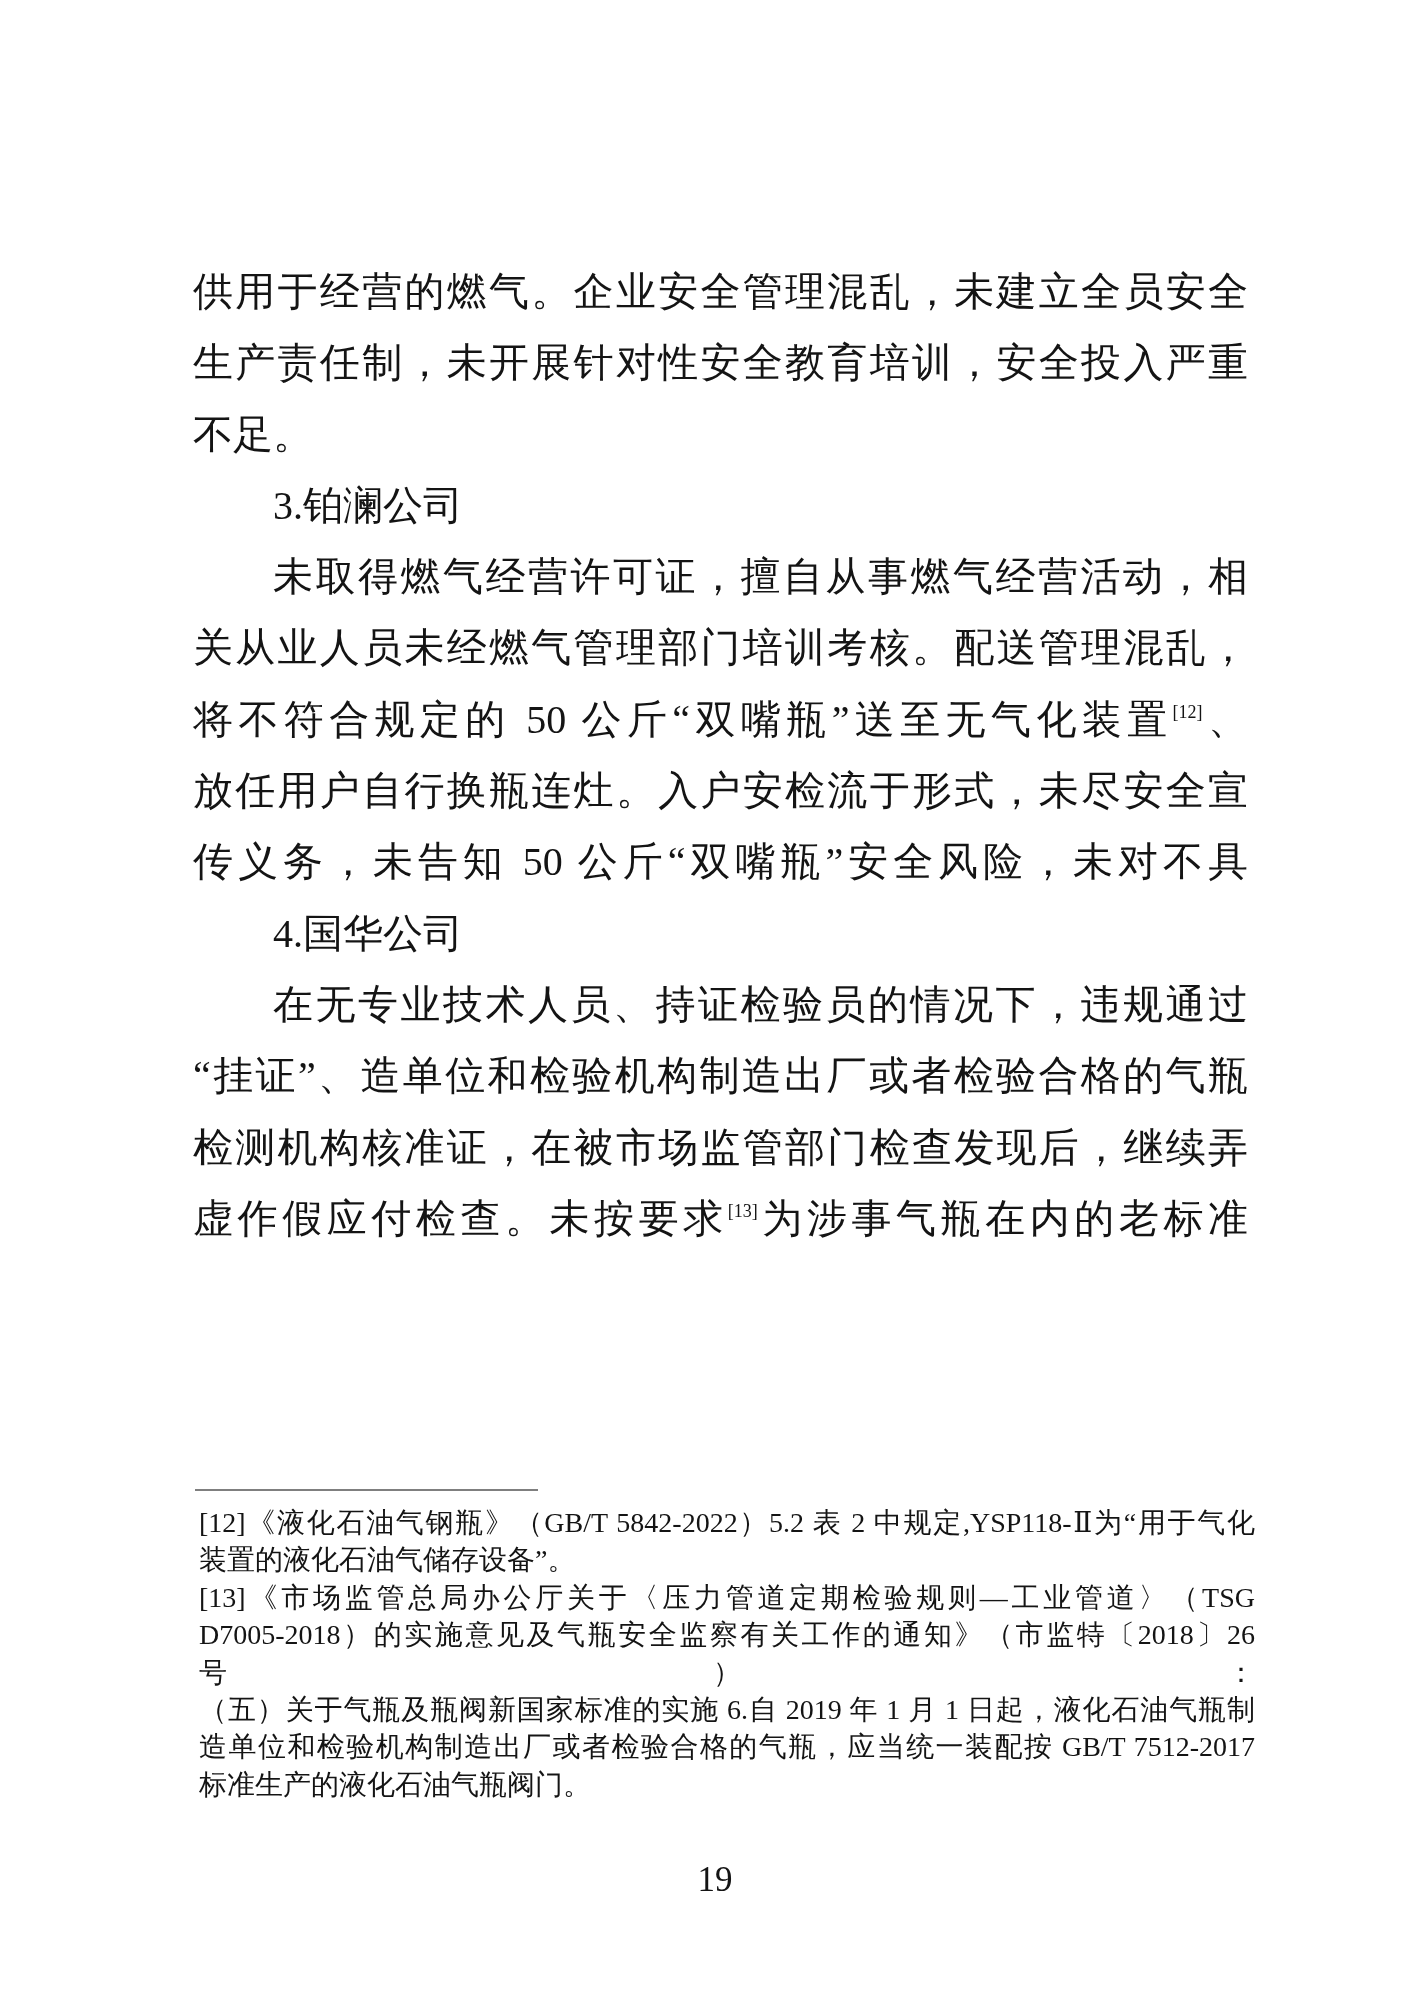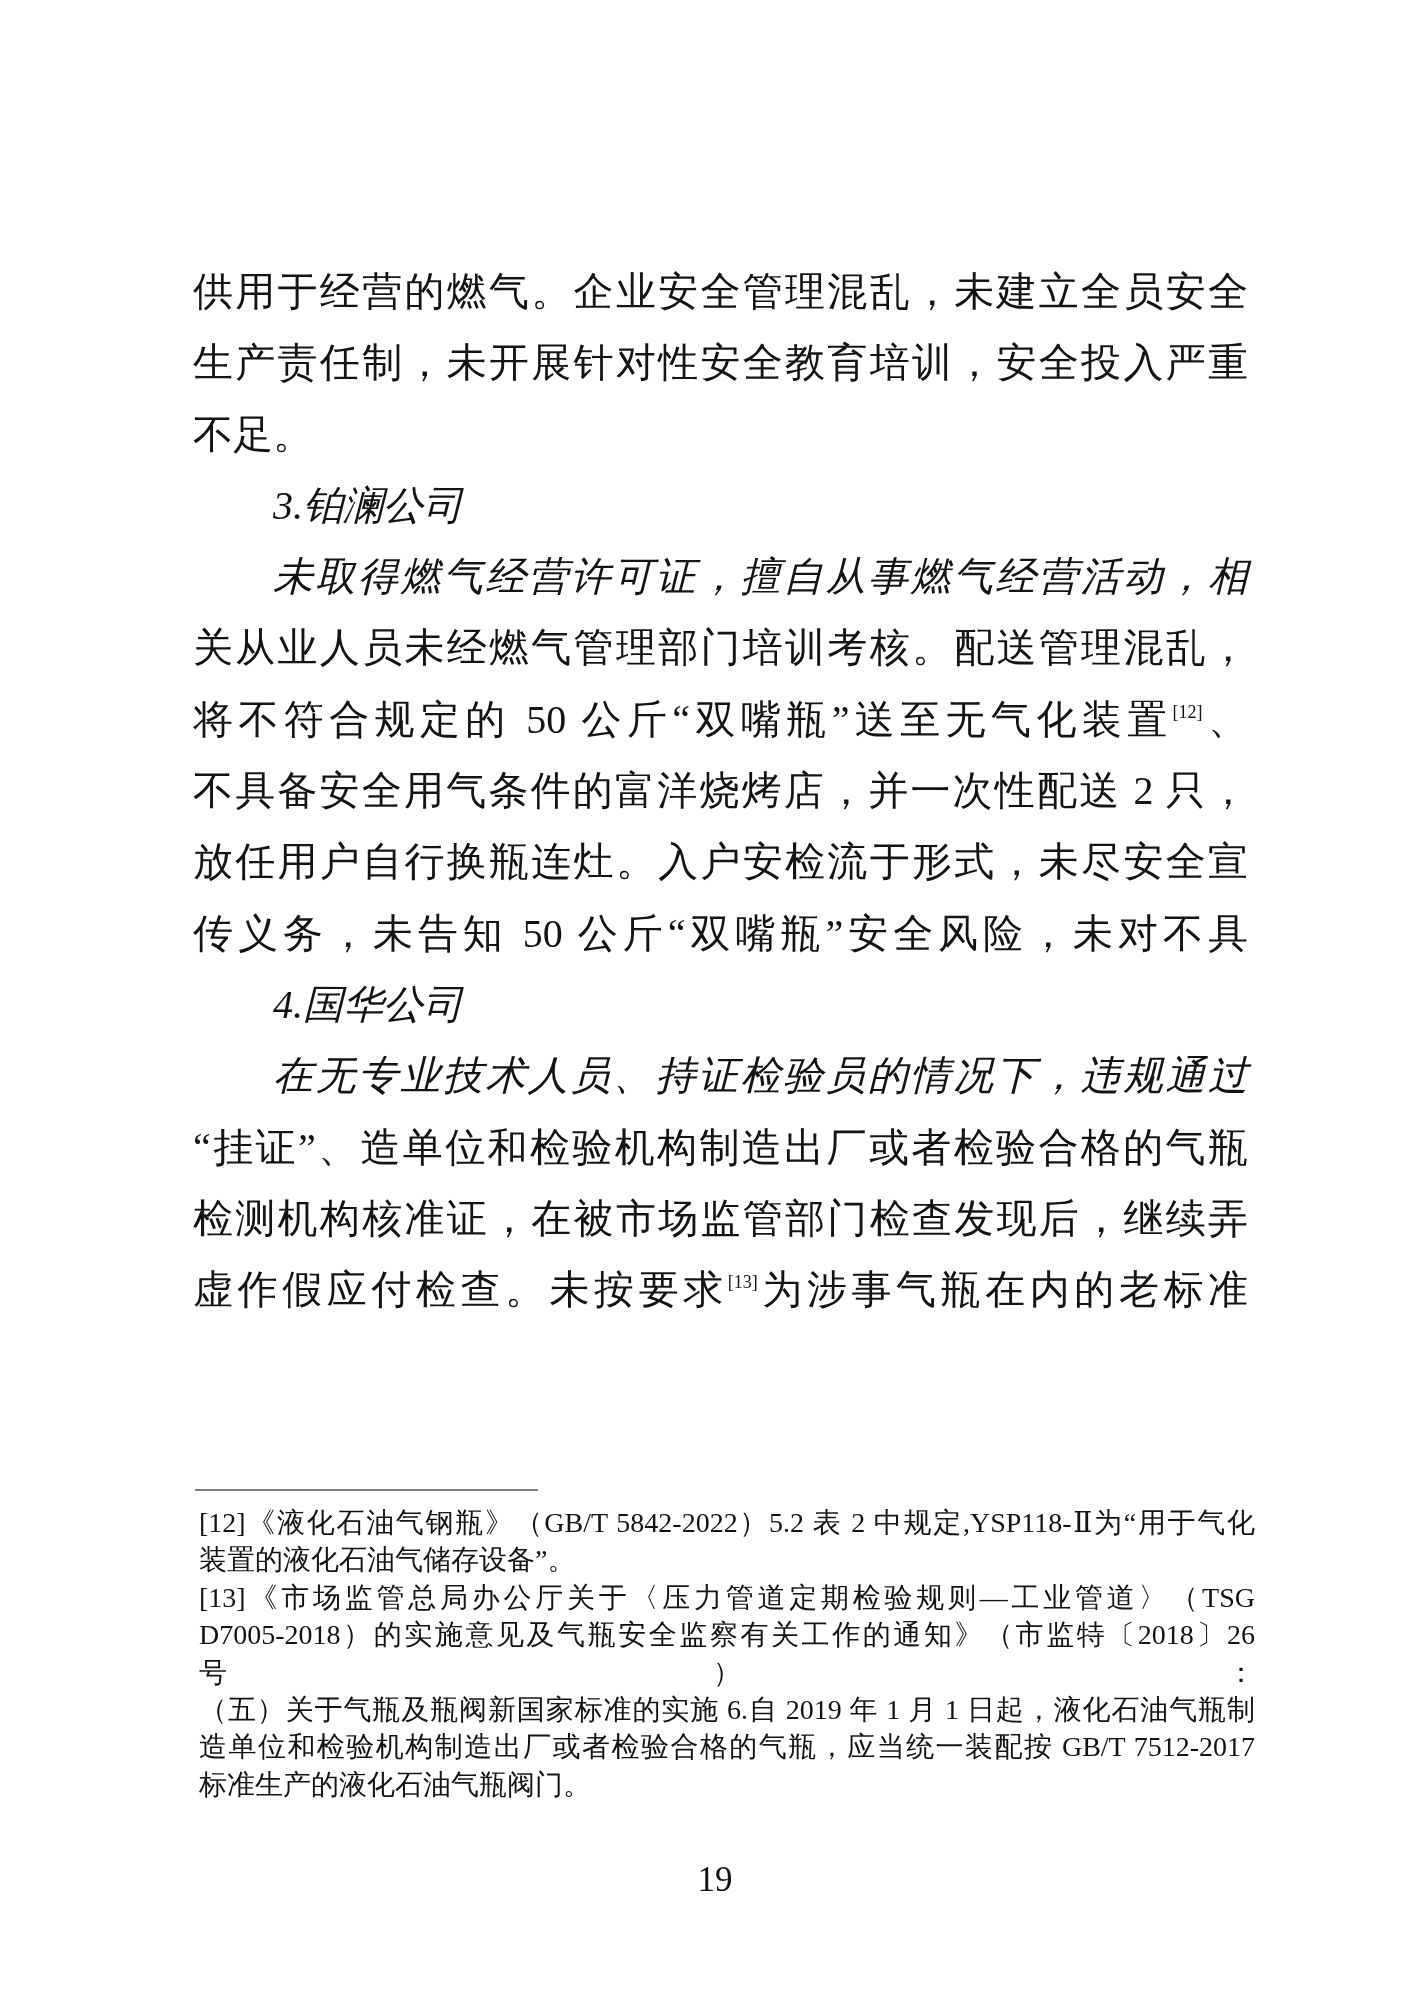--- a/index.html
+++ b/index.html
@@ -25,21 +25,21 @@
     top:256px;
     width:1055px;
     font-size:40px;
     line-height:71.3px;
   }
   .line{display:block;}
   .line.fill{
     text-align:justify;
     text-align-last:justify;
   }
-  .line.indent{text-indent:80px;font-style:italic;}
+  .line.indent{text-indent:80px;}
   .sup{
     font-size:18px;
     line-height:0;
     letter-spacing:0;
     position:relative;
     top:-15px;
   }
   
   .footnote-separator{
     position:absolute;
@@ -72,21 +72,20 @@
 
 <div class="page">
   <main class="body-text">
       <div class="line fill"><span class="seg">供用于经营的燃气。企业安全管理混乱，未建立全员安全</span></div>
       <div class="line fill"><span class="seg">生产责任制，未开展针对性安全教育培训，安全投入严重</span></div>
       <div class="line"><span class="seg">不足。</span></div>
       <div class="line indent"><span class="seg">3.铂澜公司</span></div>
       <div class="line fill indent"><span class="seg">未取得燃气经营许可证，擅自从事燃气经营活动，相</span></div>
       <div class="line fill"><span class="seg">关从业人员未经燃气管理部门培训考核。配送管理混乱，</span></div>
       <div class="line fill"><span class="seg">将不符合规定的 50 公斤“双嘴瓶”送至无气化装置</span><span class="sup">[12]</span><span class="seg">、</span></div>
-      <div class="line fill"><span class="seg">不具备安全用气条件的富洋烧烤店，并一次性配送 2 只，</span></div>
       <div class="line fill"><span class="seg">放任用户自行换瓶连灶。入户安检流于形式，未尽安全宣</span></div>
       <div class="line fill"><span class="seg">传义务，未告知 50 公斤“双嘴瓶”安全风险，未对不具</span></div>
       <div class="line indent"><span class="seg">4.国华公司</span></div>
       <div class="line fill indent"><span class="seg">在无专业技术人员、持证检验员的情况下，违规通过</span></div>
       <div class="line fill"><span class="seg">“挂证”、造单位和检验机构制造出厂或者检验合格的气瓶</span></div>
       <div class="line fill"><span class="seg">检测机构核准证，在被市场监管部门检查发现后，继续弄</span></div>
       <div class="line fill"><span class="seg">虚作假应付检查。未按要求</span><span class="sup">[13]</span><span class="seg">为涉事气瓶在内的老标准</span></div>
     </main>
 
   <div class="footnote-separator"></div>

